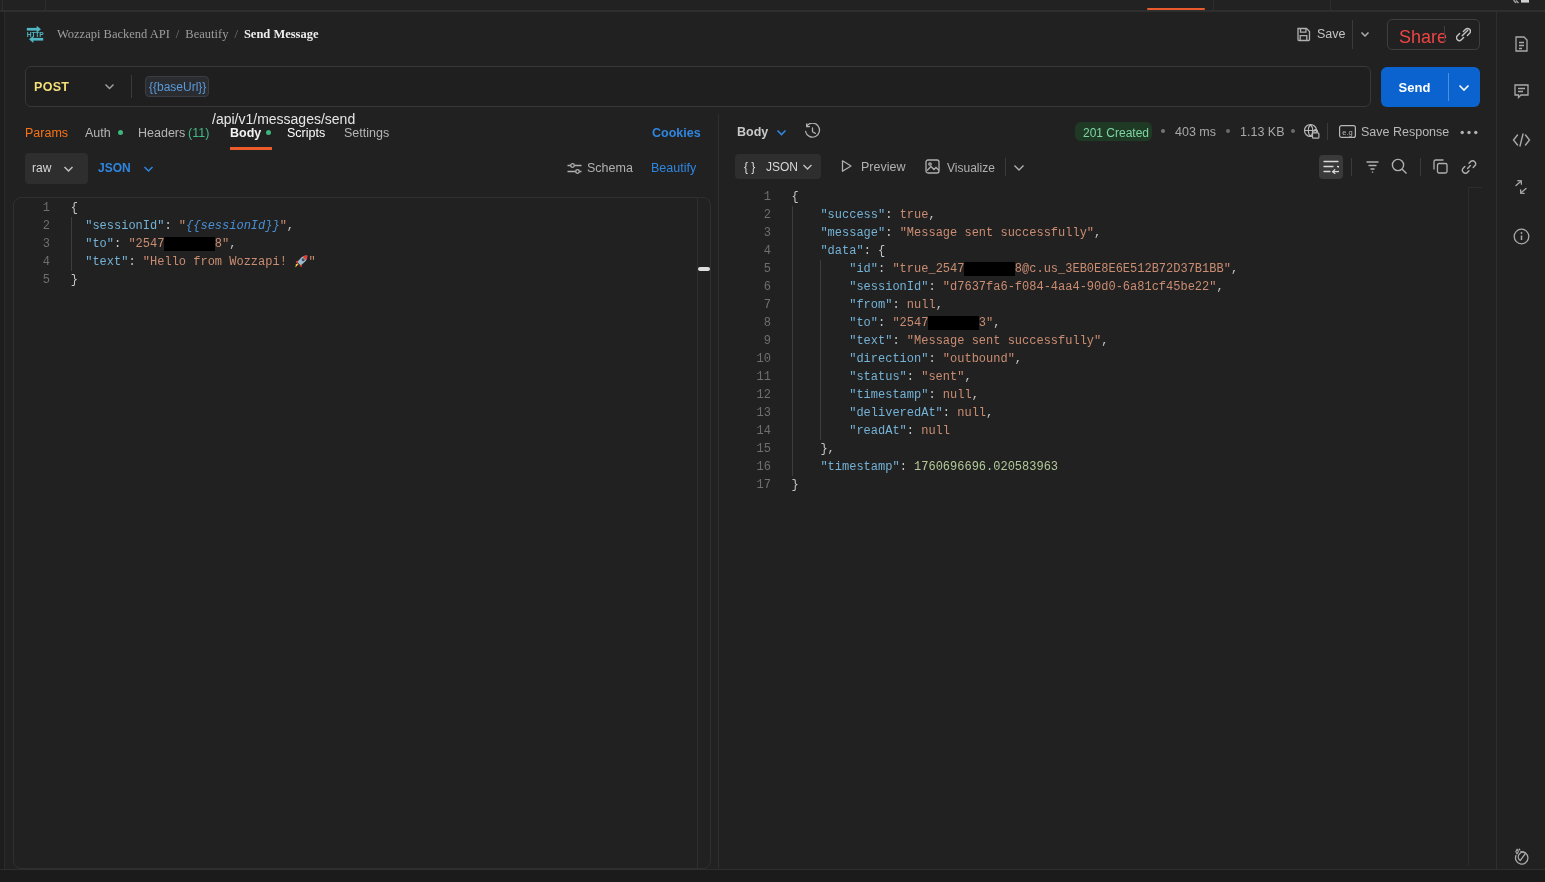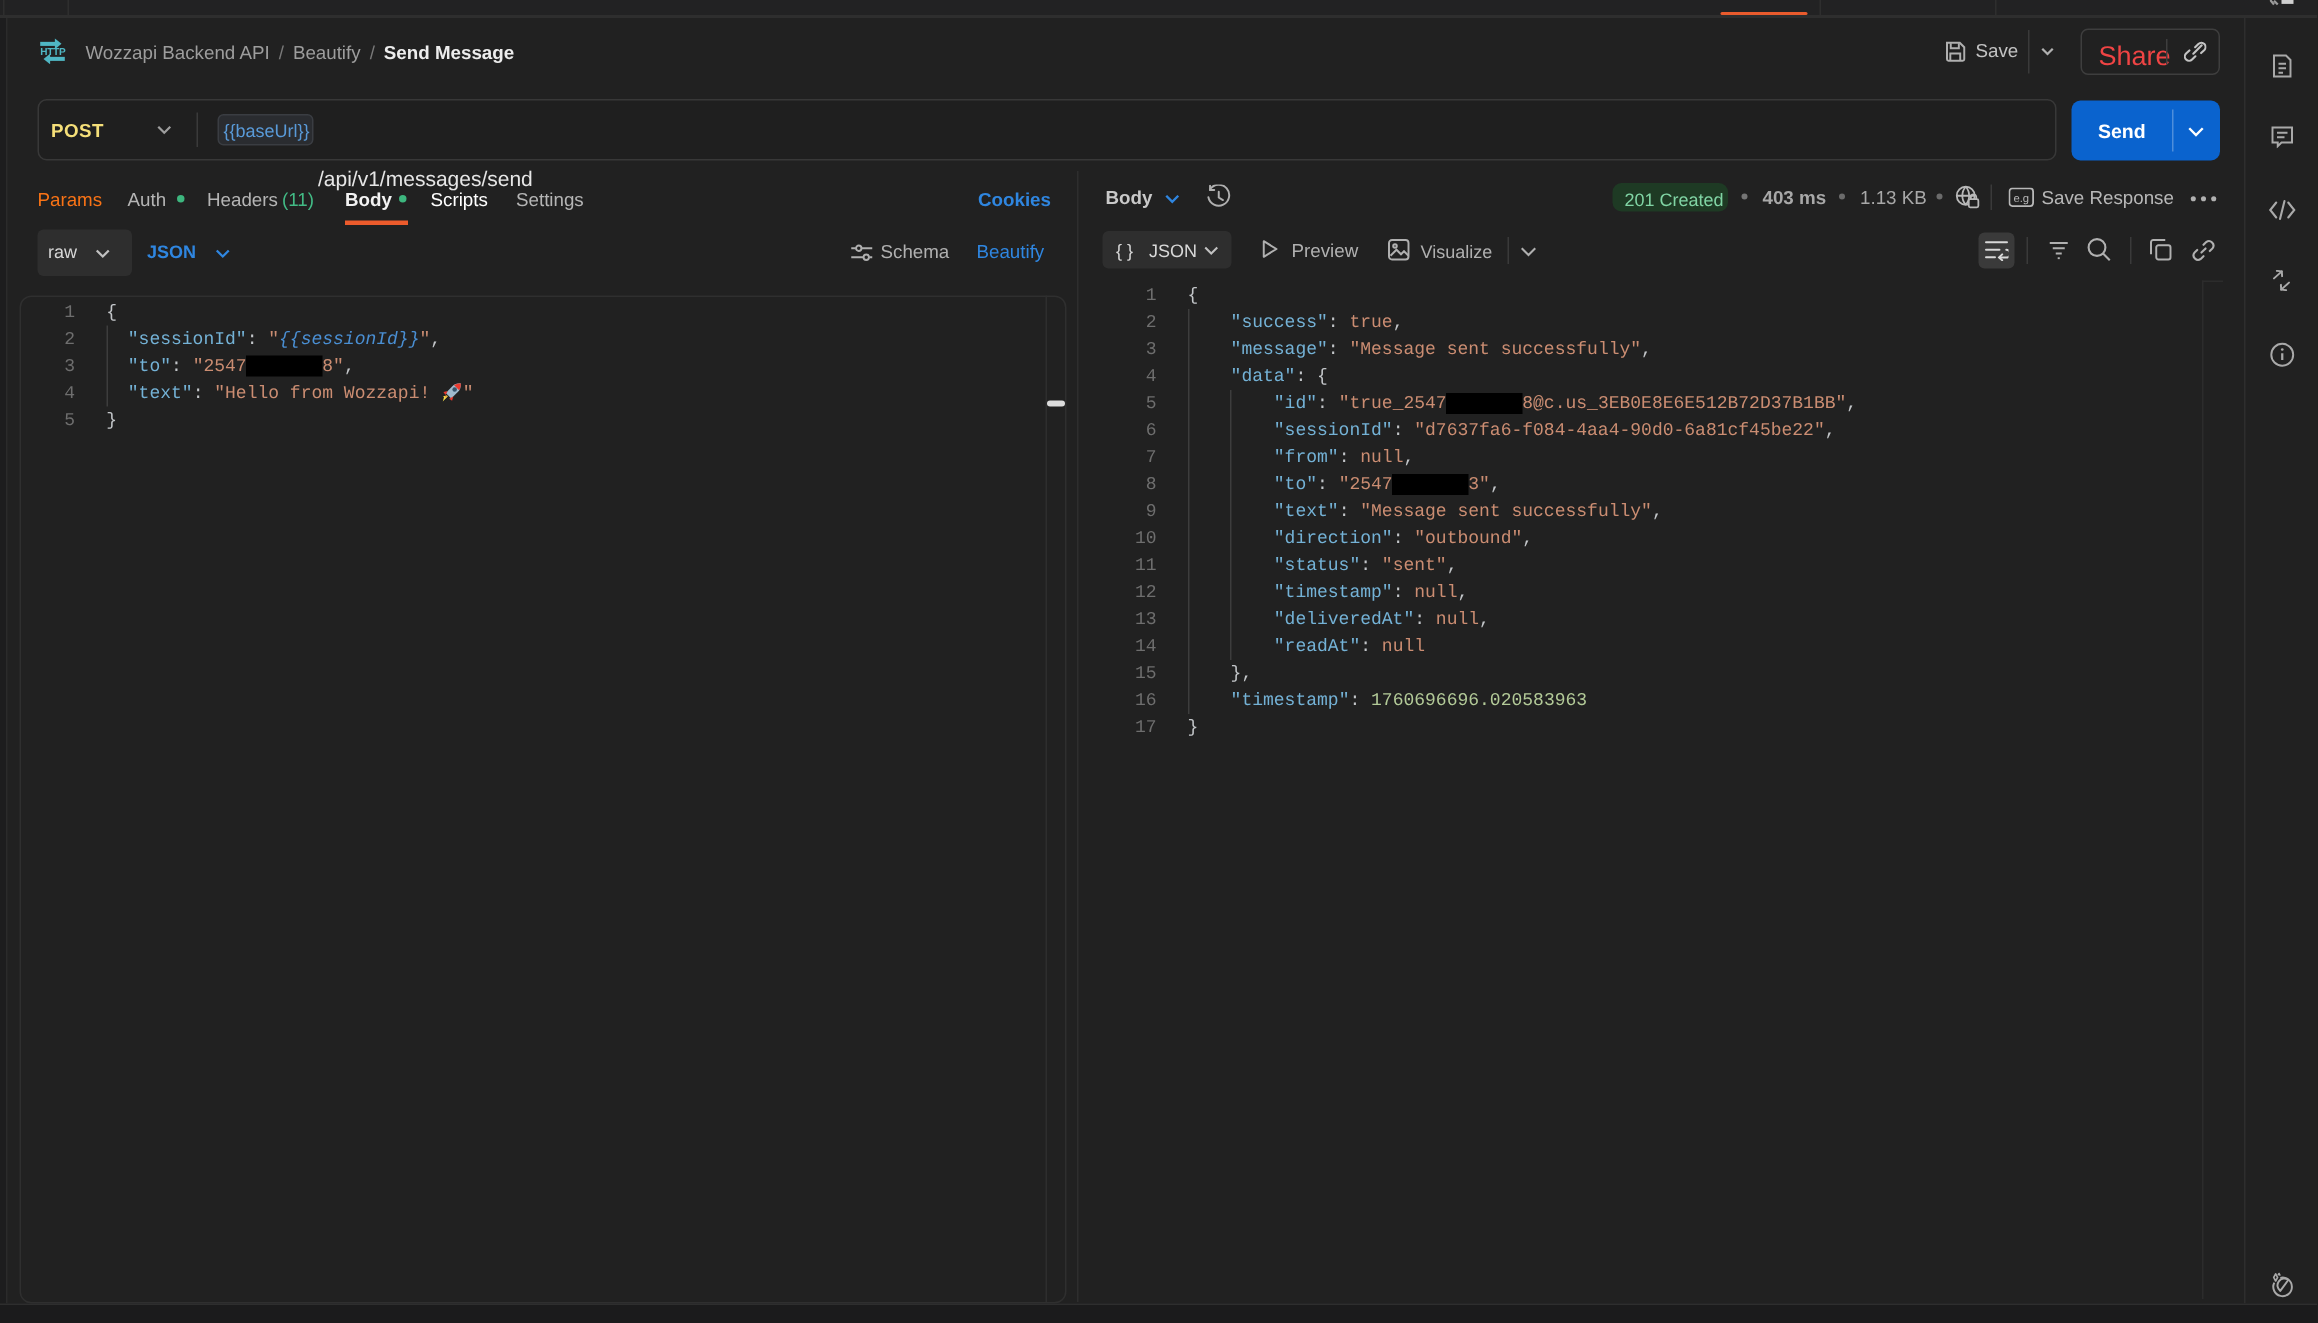--- a/index.html
+++ b/index.html
@@ -44,21 +44,21 @@
 <svg width="18" height="18" viewBox="0 0 18 18">
   <g fill="#4fb6c3">
     <rect x="0.8" y="2.9" width="10.2" height="2.7"></rect>
     <path d="M10.6 0.7 L15 4.2 L10.6 7.8 Z"></path>
     <rect x="7" y="12.9" width="10.2" height="2.7"></rect>
     <path d="M7.4 10.8 L3 14.3 L7.4 17.9 Z"></path>
   </g>
   <text x="9.2" y="11.9" font-size="6.7" font-weight="bold" fill="#4fb6c3" text-anchor="middle" font-family="Liberation Sans, sans-serif" letter-spacing="-0.2">HTTP</text>
 </svg>
 </div>
-<div class="abs" style="left:57px;top:27px;height:15px;display:flex;align-items:center;gap:6px;font-size:12.5px;color:#9d9d9d;">
+<div class="abs" style="left:57px;top:27px;height:15px;display:flex;align-items:center;gap:6px;font-size:12.5px;color:#9d9d9d;font-family:Liberation Serif, serif;">
   <span>Wozzapi Backend API</span>
     <span style="color:#7a7a7a;">/</span>
   <span>Beautify</span>
     <span style="color:#7a7a7a;">/</span>
   <span style="color:#ededed;font-weight:bold;">Send Message</span>
 </div>
 
 <div class="abs" style="left:1296px;top:27px;width:15px;height:15px;">
 <svg width="15" height="15" viewBox="0 0 15 15">
       <path d="M2 1.5 h8.5 L13.5 4.5 V12.5 a1 1 0 0 1 -1 1 H3 a1 1 0 0 1 -1 -1 Z" stroke="#b0b0b0" fill="none" stroke-width="1.3"></path>
@@ -185,21 +185,21 @@
         <path d="M2.7 3.2 A7 7 0 1 1 1.6 8.5"></path>
         <path d="M2.7 0.8 v2.8 h2.8"></path>
         <path d="M8.5 4.8 V8.7 L11.3 10.4"></path>
       </g>
     </svg>
 </div>
 
 <div class="abs" style="left:1075px;top:122px;width:77px;height:19px;background:#1e3a24;border-radius:6px;"></div>
 <div class="abs" style="left:1083px;top:126px;font-size:12px;color:#80d4a4;">201 Created</div>
 <div class="abs" style="left:1161px;top:129px;width:4px;height:4px;border-radius:50%;background:#757575;"></div>
-<div class="abs" style="left:1175px;top:125px;font-size:12.5px;color:#a8a8a8;font-weight:bold;">403 ms</div>
+<div class="abs" style="left:1175px;top:125px;font-size:12.5px;color:#a8a8a8;">403 ms</div>
 <div class="abs" style="left:1226px;top:129px;width:4px;height:4px;border-radius:50%;background:#6b6b6b;"></div>
 <div class="abs" style="left:1240px;top:125px;font-size:12.5px;color:#a8a8a8;">1.13 KB</div>
 <div class="abs" style="left:1291px;top:129px;width:4px;height:4px;border-radius:50%;background:#6b6b6b;"></div>
 <div class="abs" style="left:1303px;top:123px;width:17px;height:17px;">
   <svg width="17" height="17" viewBox="0 0 17 17">
       <g stroke="#b8b8b8" stroke-width="1.2" fill="none">
         <circle cx="7.5" cy="7.5" r="6"></circle>
         <path d="M1.5 7.5 h12 M7.5 1.5 a9 9 0 0 1 0 12 M7.5 1.5 a9 9 0 0 0 0 12"></path>
       </g>
       <rect x="9.5" y="9.8" width="6.4" height="5.4" rx="1" fill="#212121" stroke="#b8b8b8" stroke-width="1.2"></rect>

